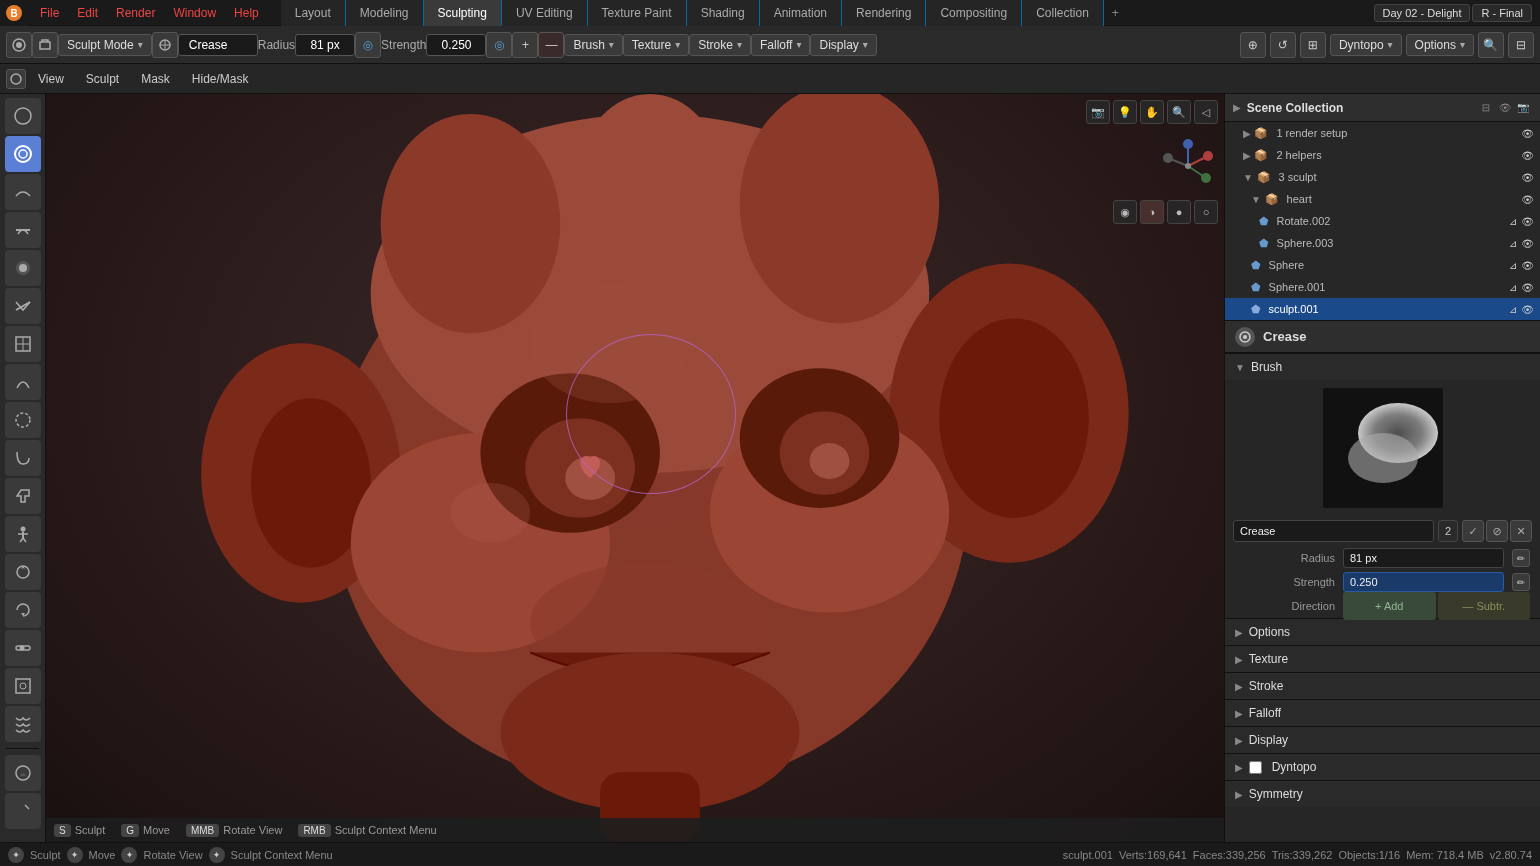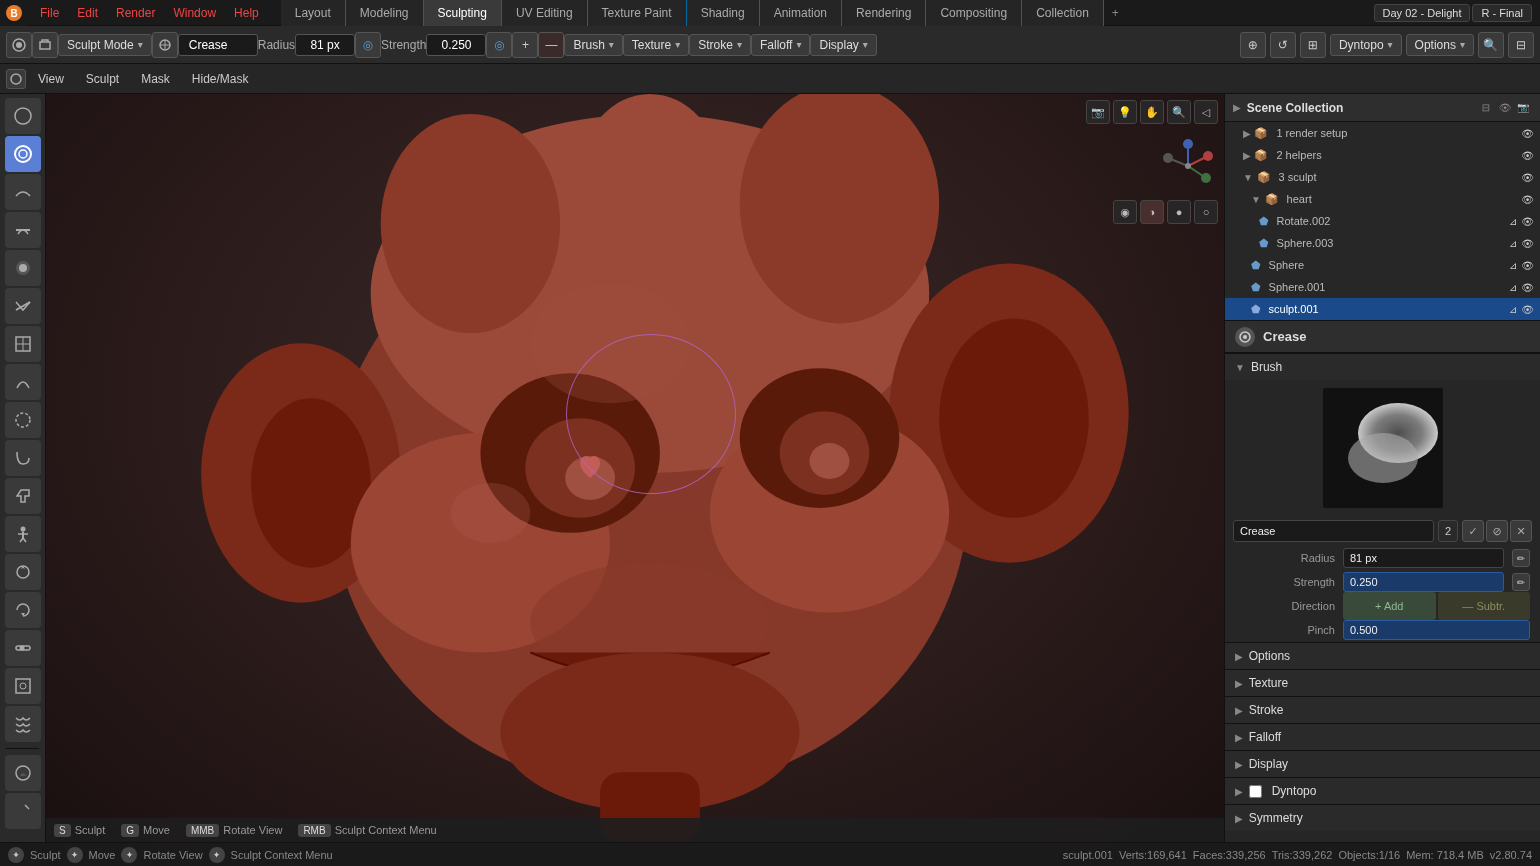--- a/index.html
+++ b/index.html
@@ -1018,24 +1018,20 @@
 
         <div class="prop-row">
           <div class="prop-label">Direction</div>
           <div class="prop-btn-row">
             <div class="prop-btn add">+ Add</div>
             <div class="prop-btn subtract">— Subtr.</div>
           </div>
         </div>
 
 
-        <div class="prop-row">
-          <div class="prop-label">Pinch</div>
-          <div class="prop-field prop-field-blue">0.500</div>
-        </div>
       </div>
 
       <div class="prop-section">
         <div class="prop-section-header">
           <span class="section-arrow">▶</span>
           <span>Options</span>
         </div>
       </div>
       <div class="prop-section">
         <div class="prop-section-header">

